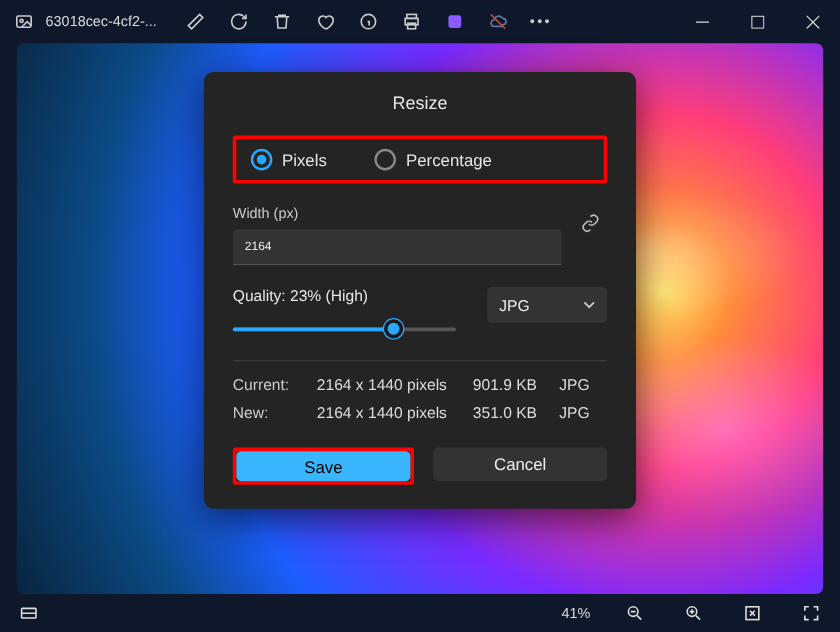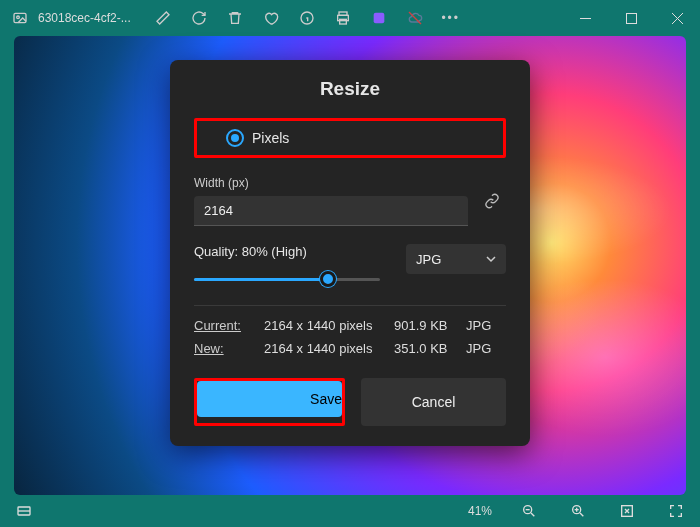--- a/index.html
+++ b/index.html
@@ -1,17 +1,17 @@
 <!DOCTYPE html>
 <html><head>
 <meta charset="utf-8">
 <style>
   * { box-sizing: border-box; margin: 0; padding: 0; font-family: "Segoe UI", sans-serif; }
   body { width: 700px; height: 527px; background: #000; overflow: hidden; position: relative; }
-  .window { position: absolute; inset: 0; background: #0f766e; }
+  .window { position: absolute; inset: 0; background: #0f172a; }
   .titlebar { height: 36px; display: flex; align-items: center; color: #ddd; font-size: 12px; }
   .title-left { display: flex; align-items: center; gap: 10px; padding-left: 12px; }
   .title-icons { display: flex; align-items: center; gap: 8px; margin-left: 18px; }
   .title-icons .ticon { width: 28px; height: 28px; display: flex; align-items: center; justify-content: center; color: #ccc; }
   .win-controls { margin-left: auto; display: flex; }
   .win-controls .wbtn { width: 46px; height: 36px; display: flex; align-items: center; justify-content: center; color: #ddd; }
   .photo-area { position: absolute; top: 36px; left: 14px; right: 14px; bottom: 32px; border-radius: 6px; overflow: hidden;
     background:
       radial-gradient(circle at 80% 45%, #ffe46b 0%, #ff8a3a 10%, #ff3d7a 25%, #7a2aff 45%, #1d5dff 65%, #0b4a85 80%, #08253f 100%);
   }
@@ -22,47 +22,47 @@
       radial-gradient(ellipse 200px 100px at 68% 60%, rgba(255,120,60,0.5), transparent 65%),
       radial-gradient(ellipse 180px 80px at 55% 30%, rgba(80,40,200,0.6), transparent 65%),
       radial-gradient(ellipse 180px 120px at 88% 70%, rgba(10,60,160,0.8), transparent 65%);
     mix-blend-mode: screen;
   }
   .statusbar { position: absolute; left: 0; right: 0; bottom: 0; height: 32px; display: flex; align-items: center; padding: 0 12px; color: #ddd; font-size: 12px; gap: 25px; }
   .statusbar .spacer { flex: 1; }
   .sicon { width: 24px; height: 24px; display: flex; align-items: center; justify-content: center; color: #ddd; }
 
   .dialog { position: absolute; top: 60px; left: 170px; width: 360px; background: #242424; border-radius: 8px; box-shadow: 0 8px 30px rgba(0,0,0,0.6); color: #e6e6e6; padding: 18px 24px 20px; }
-  .dlg-title { text-align: center; font-size: 19px; font-weight: 700; margin-bottom: 18px; }
-  .radio-row { display: flex; gap: 40px; padding: 8px 29px; border: 3px solid #ff0000; border-radius: 2px; margin-bottom: 18px; }
+  .dlg-title { text-align: center; font-size: 15px; font-weight: 400; margin-bottom: 18px; }
+  .radio-row { display: flex; gap: 40px; padding: 8px 12px; border: 3px solid #ff0000; border-radius: 2px; margin-bottom: 18px; }
   .radio { display: flex; align-items: center; gap: 8px; font-size: 14px; }
   .r-outer { width: 18px; height: 18px; border-radius: 50%; border: 2px solid #888; display: flex; align-items: center; justify-content: center; }
   .r-outer.sel { border-color: #2aa8ff; }
   .r-inner { width: 8px; height: 8px; border-radius: 50%; background: #2aa8ff; }
-  .fields { display: flex; align-items: center; gap: 10px; margin-bottom: 18px; }
+  .fields { display: flex; align-items: flex-start; gap: 10px; margin-bottom: 18px; }
   .field { flex: 1; }
   .flabel { font-size: 12px; color: #ccc; margin-bottom: 6px; }
-  .finput { width: 100%; height: 30px; background: #333; border: none; border-bottom: 1px solid #555; color: #eee; padding: 0 10px; font-size: 13px; border-radius: 4px 4px 0 0; }
+  .finput { width: 100%; height: 30px; background: #333; border: none; border-bottom: 1px solid #555; color: #eee; padding: 0 10px; font-size: 10px; border-radius: 4px 4px 0 0; }
   .link-icon { width: 28px; height: 30px; display: flex; align-items: center; justify-content: center; color: #bbb; }
   .quality-row { display: flex; gap: 26px; align-items: flex-start; }
   .quality-col { flex: 1; }
   .qlabel { font-size: 13px; margin-bottom: 12px; }
   .slider { position: relative; height: 16px; display:flex; align-items:center; }
   .track { position: absolute; left: 0; right: 0; height: 3px; background: #555; border-radius: 2px; }
   .track-fill { position: absolute; left: 0; height: 3px; background: #2aa8ff; border-radius: 2px; width: 72%; }
   .thumb { position: absolute; left: 72%; transform: translateX(-50%); width: 16px; height: 16px; border-radius: 50%; background: #2aa8ff; border: 3px solid #1a1a1a; box-shadow: 0 0 0 1px #2aa8ff; }
   .ft-col { width: 100px; }
   .select { height: 30px; background: #333; border-radius: 4px; display: flex; align-items: center; justify-content: space-between; padding: 0 10px; font-size: 13px; color: #eee; }
   .divider { height: 1px; background: #3a3a3a; margin: 18px 0 12px; }
   .info-grid { display: grid; grid-template-columns: 70px 1fr 72px 40px; row-gap: 8px; font-size: 13px; color: #ddd; }
-  .info-grid .lbl { color: #ccc; text-decoration: underline; }
+  .info-grid .lbl { color: #ccc; }
   .btn-row { display: flex; gap: 16px; margin-top: 22px; }
-  .btn { flex: 1; height: 48px; border-radius: 4px; display: flex; align-items: center; justify-content: center; font-size: 14px; }
+  .btn { flex: 1; height: 28px; border-radius: 4px; display: flex; align-items: center; justify-content: center; font-size: 14px; }
   .btn-save-wrap { border: 3px solid #ff0000; padding: 0; border-radius: 2px; }
-  .btn-save { background: #3ab6ff; color: #000; height: 36px; margin:0;justify-content:flex-end; }
+  .btn-save { background: #3ab6ff; color: #000; height: 25px; margin:0; }
   .btn-cancel { background: #333; color: #eee; }
   svg { display: block; }
 </style>
 </head>
 <body>
 
 <div class="window">
   <div class="titlebar">
     <div class="title-left">
       <span class="ticon">
@@ -147,38 +147,42 @@
   <div class="dialog">
     <div class="dlg-title">Resize</div>
 
     <div class="radio-row">
       <div class="radio">
         <span class="r-outer sel">
             <span class="r-inner"></span>
           </span>
         <span>Pixels</span>
       </div>
+      <div class="radio">
+        <span class="r-outer"></span>
+        <span>Percentage</span>
+      </div>
     </div>
 
     <div class="fields">
       <div class="field">
         <div class="flabel">Width (px)</div>
         <input class="finput" value="2164" style="">
       </div>
       <div class="link-icon">
         <svg width="16" height="16" viewBox="0 0 24 24" fill="none" stroke="#bbb" stroke-width="2">
             <path d="M10 13a5 5 0 007 0l3-3a5 5 0 00-7-7l-1 1"></path>
             <path d="M14 11a5 5 0 00-7 0l-3 3a5 5 0 007 7l1-1"></path>
           </svg>
       </div>
     </div>
 
     <div class="quality-row">
       <div class="quality-col">
-        <div class="qlabel">Quality: 80% (High)</div>
+        <div class="qlabel">Quality: 23% (High)</div>
         <div class="slider">
           <div class="track"></div>
             <div class="track-fill"></div>
             <div class="thumb"></div>
         </div>
       </div>
       <div class="ft-col">
         <div class="select">
           <span>JPG</span>
           <span>

